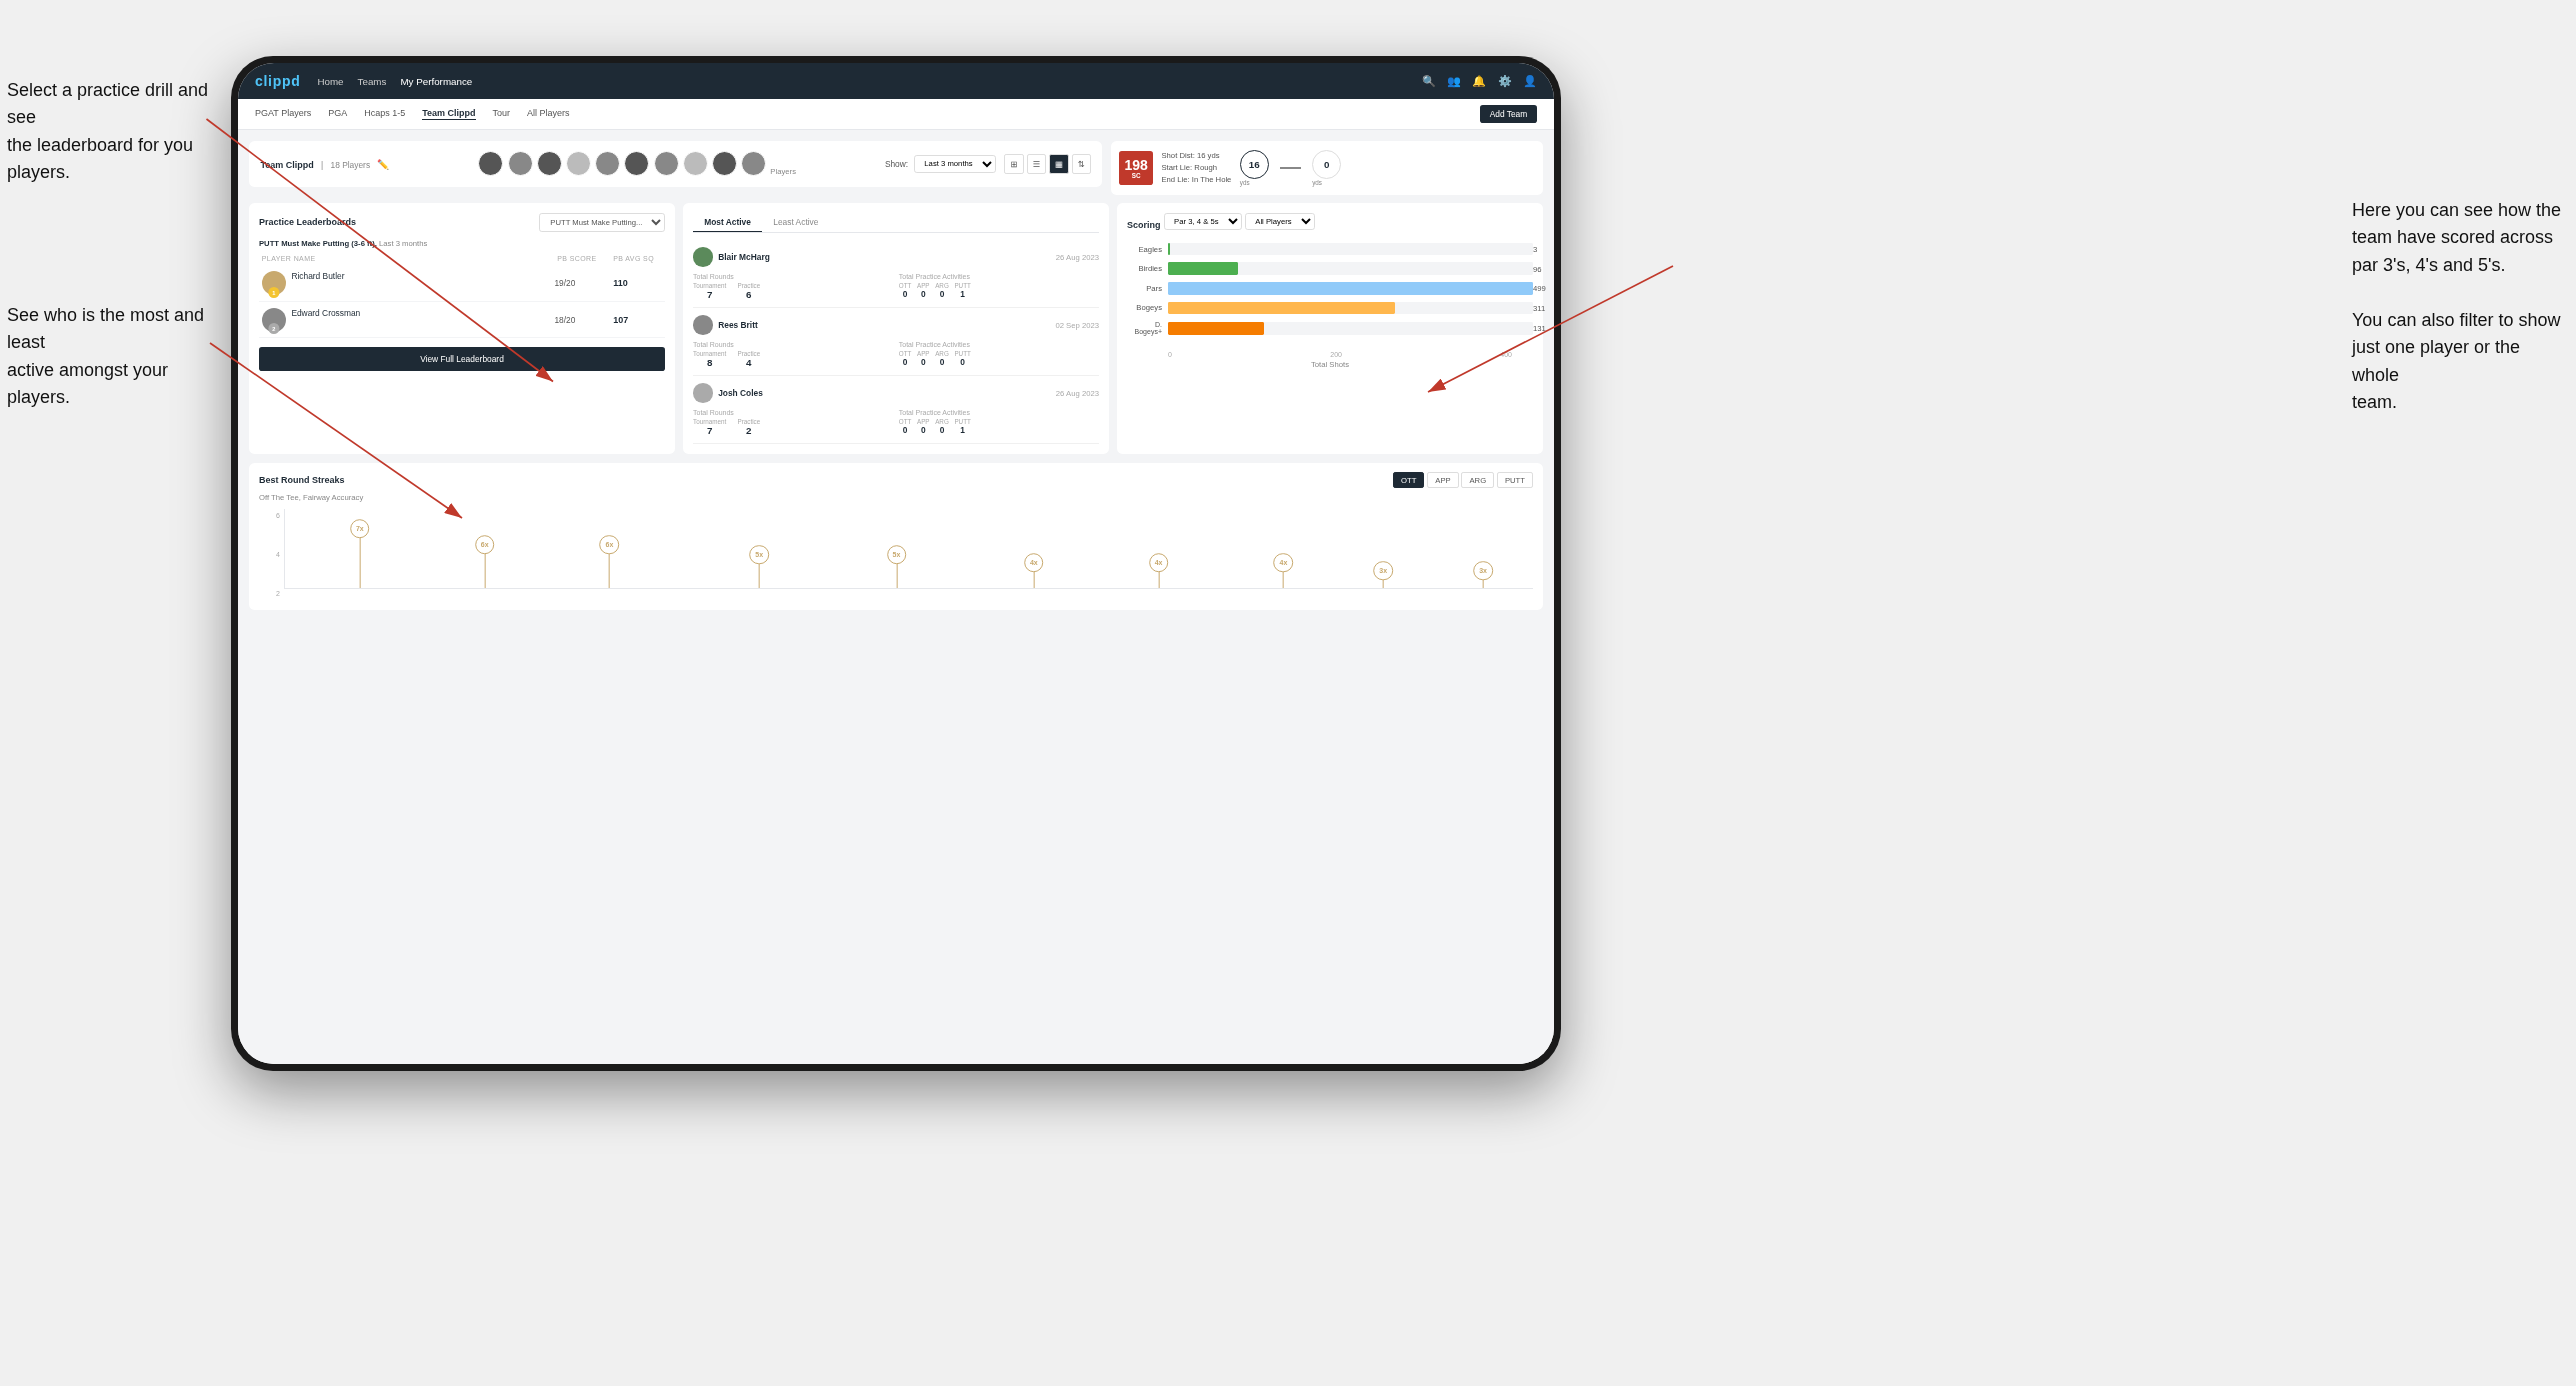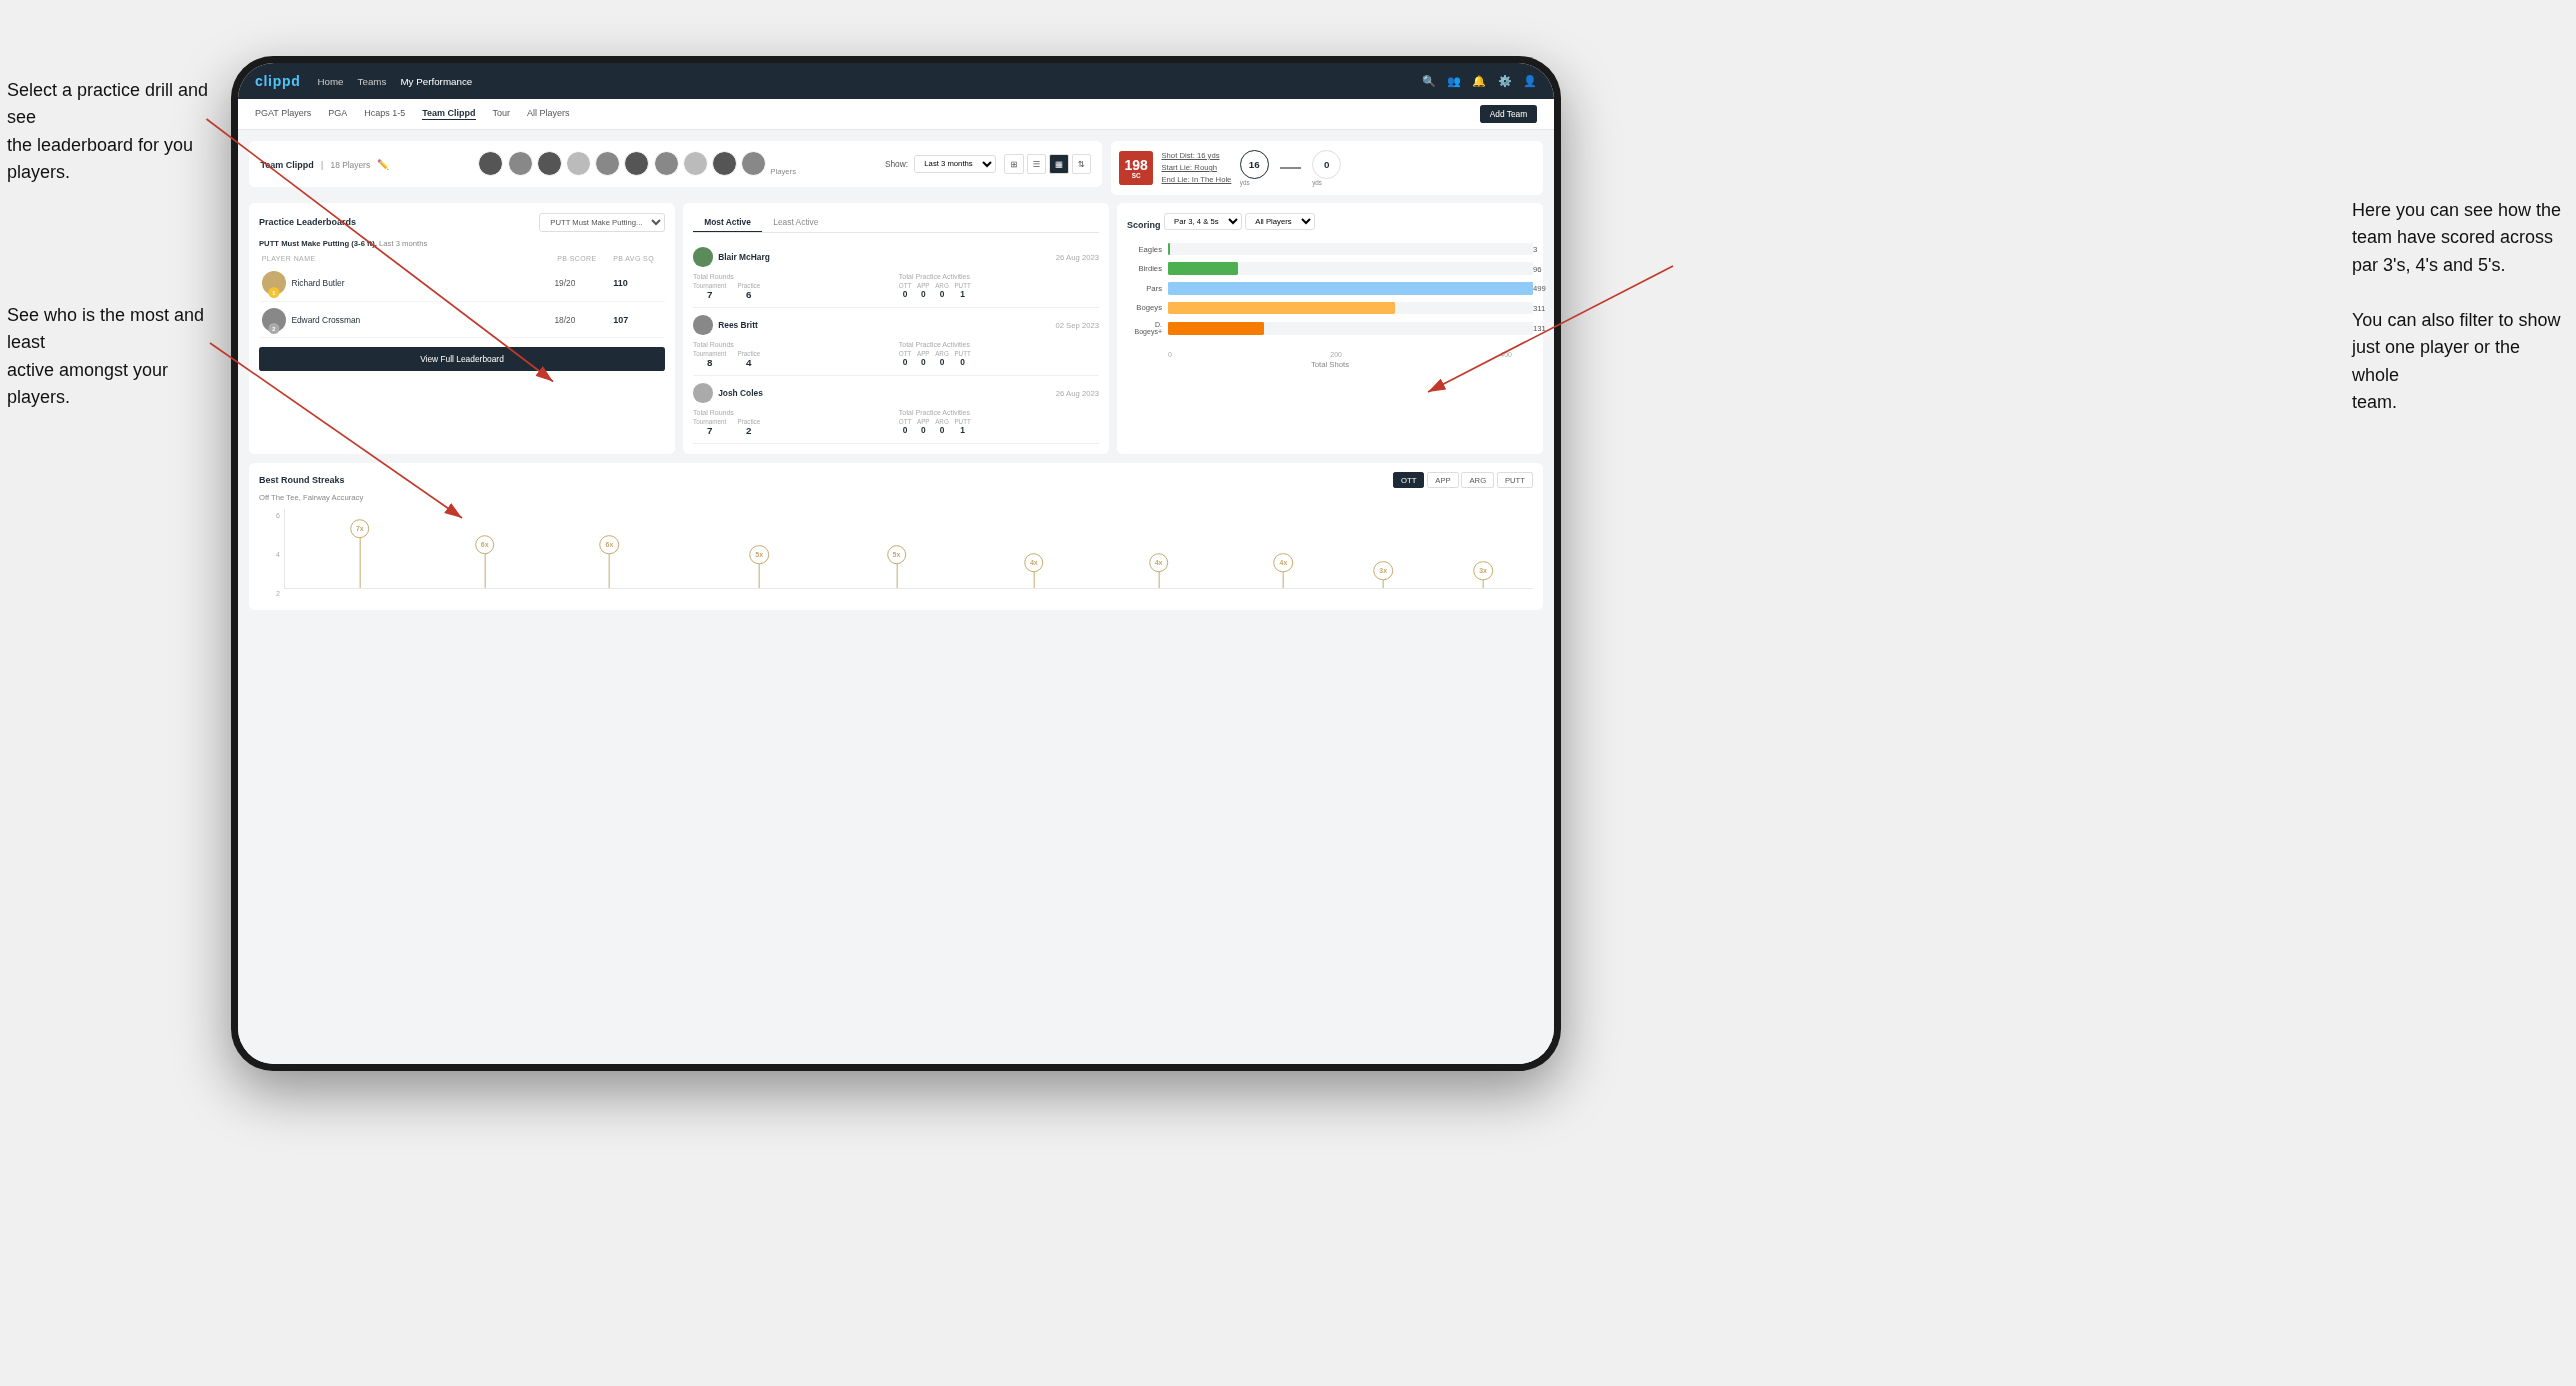--- a/index.html
+++ b/index.html
@@ -205,21 +205,21 @@
       width: 34px;
       height: 34px;
       border-radius: 2.8px;
       display: flex;
       flex-direction: column;
       align-items: center;
       justify-content: center;
     }
     .shot-badge-num { font-size: 14px; line-height: 1; }
     .shot-badge-label { font-size: 6.3px; }
-    .shot-details { font-size: 7.7px; color: #555; line-height: 1.6; text-decoration: underline; }
+    .shot-details { font-size: 7.7px; color: #555; line-height: 1.6; }
     .shot-yds {
       display: flex;
       gap: 11.2px;
       align-items: center;
     }
     .yds-circle {
       width: 29px;
       height: 29px;
       border-radius: 50%;
       border: 1.4px solid #1e2a35;
@@ -305,21 +305,20 @@
     .leaderboard-row {
       display: grid;
       grid-template-columns: 1fr 56px 49px;
       align-items: center;
       padding: 5.6px 2.8px;
       border-bottom: 0.7px solid #f3f4f6;
       gap: 2.8px;
     }
     .player-info {
       display: flex;
-      align-items: center;
       gap: 5.6px;
     }
     .player-avatar {
       width: 24px;
       height: 24px;
       border-radius: 50%;
       background: #c8a96e;
       position: relative;
     }
     .player-avatar.gray { background: #888; }

